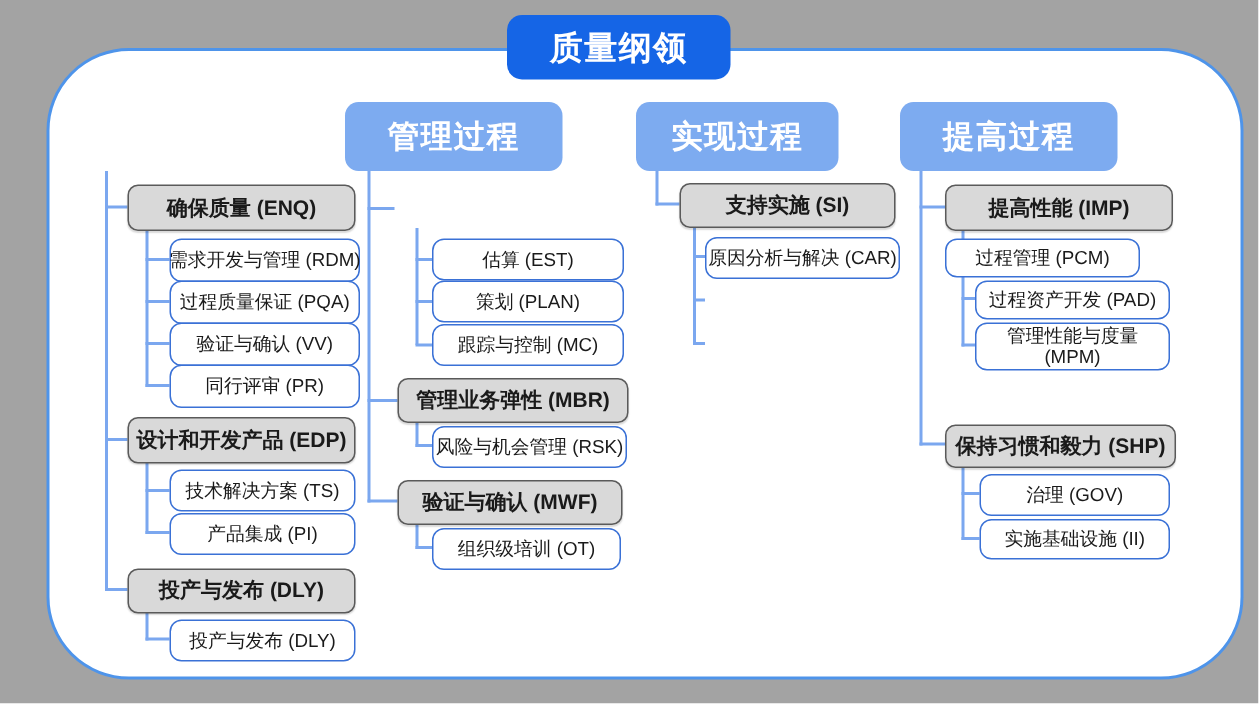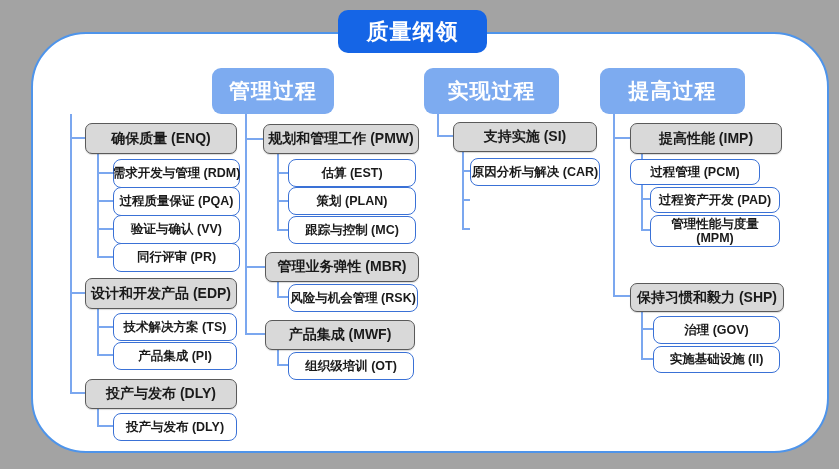--- a/index.html
+++ b/index.html
@@ -35,36 +35,36 @@
   .g{
     position:absolute;background:var(--group-fill);
     border:1.5px solid var(--group-border);border-radius:7px;
     color:var(--text-dark);font-weight:bold;font-size:14px;
     display:flex;align-items:center;justify-content:center;z-index:3;
     box-shadow:0 1px 1px rgba(0,0,0,.15);white-space:nowrap;
   }
   .n{
     position:absolute;background:#fff;
     border:1.5px solid var(--node-border);border-radius:8px;
-    color:var(--text-dark);font-weight:bold;font-size:12.5px;
+    color:var(--text-dark);font-weight:normal;font-size:12.5px;
     display:flex;align-items:center;justify-content:center;z-index:3;
     white-space:nowrap;
   }
   .n.wrap{white-space:normal;text-align:center;line-height:1.15;font-size:12.5px;}
   .vl{position:absolute;width:2px;background:var(--connector);z-index:1;}
   .hl{position:absolute;height:2px;background:var(--connector);z-index:1;}
 </style>
 </head>
 <body>
 
 <div id="stage">
   <div class="frame"></div>
   <div class="title">质量纲领</div>
 
-  <div class="hdr" style="left:212px;top:68px;width:122px">管理过程</div>
+  <div class="hdr" style="left:230px;top:68px;width:145px">管理过程</div>
   <div class="hdr" style="left:424px;top:68px;width:135px">实现过程</div>
   <div class="hdr" style="left:600px;top:68px;width:145px">提高过程</div>
 
   <i class="vl" style="left:70px;top:114px;height:280px"></i>
   <i class="hl" style="left:70px;top:137px;width:15px"></i>
   <i class="hl" style="left:70px;top:292px;width:15px"></i>
   <i class="hl" style="left:70px;top:392px;width:15px"></i>
   <i class="vl" style="left:97px;top:152px;height:106px"></i>
   <i class="hl" style="left:97px;top:172px;width:16px"></i>
   <i class="hl" style="left:97px;top:200px;width:16px"></i>
@@ -111,27 +111,26 @@
   <div class="n" style="left:113px;top:159px;width:125px;height:27px">需求开发与管理 (RDM)</div>
   <div class="n" style="left:113px;top:187px;width:125px;height:27px">过程质量保证 (PQA)</div>
   <div class="n" style="left:113px;top:215px;width:125px;height:27px">验证与确认 (VV)</div>
   <div class="n" style="left:113px;top:243px;width:125px;height:27px">同行评审 (PR)</div>
   <div class="g" style="left:85px;top:278px;width:150px;height:29px">设计和开发产品 (EDP)</div>
   <div class="n" style="left:113px;top:313px;width:122px;height:26px">技术解决方案 (TS)</div>
   <div class="n" style="left:113px;top:342px;width:122px;height:26px">产品集成 (PI)</div>
   <div class="g" style="left:85px;top:379px;width:150px;height:28px">投产与发布 (DLY)</div>
   <div class="n" style="left:113px;top:413px;width:122px;height:26px">投产与发布 (DLY)</div>
 
-  <div class="g" style="left:263px;top:124px;width:154px;height:28px">规划和管理工作 (PMW)</div>
   <div class="n" style="left:288px;top:159px;width:126px;height:26px">估算 (EST)</div>
   <div class="n" style="left:288px;top:187px;width:126px;height:26px">策划 (PLAN)</div>
   <div class="n" style="left:288px;top:216px;width:126px;height:26px">跟踪与控制 (MC)</div>
   <div class="g" style="left:265px;top:252px;width:152px;height:28px">管理业务弹性 (MBR)</div>
   <div class="n" style="left:288px;top:284px;width:128px;height:26px">风险与机会管理 (RSK)</div>
-  <div class="g" style="left:265px;top:320px;width:148px;height:28px">产品集成 (MWF)</div>
+  <div class="g" style="left:265px;top:320px;width:148px;height:28px">验证与确认 (MWF)</div>
   <div class="n" style="left:288px;top:352px;width:124px;height:26px">组织级培训 (OT)</div>
 
   <div class="g" style="left:453px;top:122px;width:142px;height:28px">支持实施 (SI)</div>
   <div class="n" style="left:470px;top:158px;width:128px;height:26px">原因分析与解决 (CAR)</div>
 
   <div class="g" style="left:630px;top:123px;width:150px;height:29px">提高性能 (IMP)</div>
   <div class="n" style="left:630px;top:159px;width:128px;height:24px">过程管理 (PCM)</div>
   <div class="n" style="left:650px;top:187px;width:128px;height:24px">过程资产开发 (PAD)</div>
   <div class="n wrap" style="left:650px;top:215px;width:128px;height:30px">管理性能与度量 (MPM)</div>
   <div class="g" style="left:630px;top:283px;width:152px;height:27px">保持习惯和毅力 (SHP)</div>

